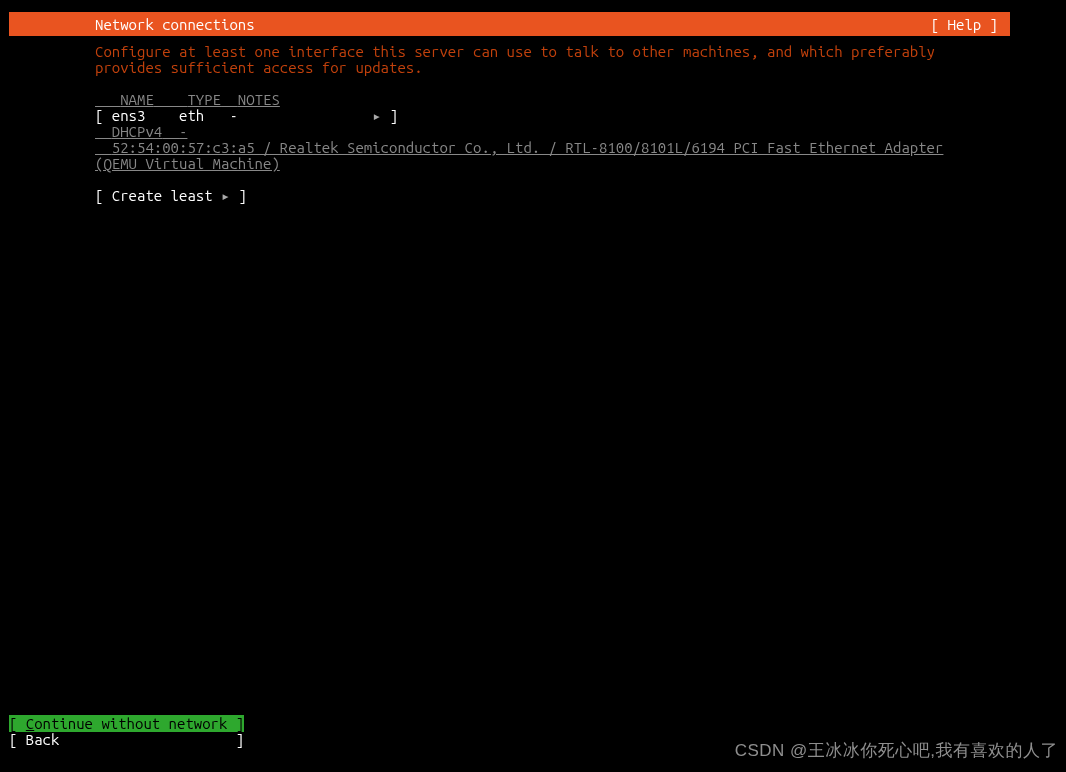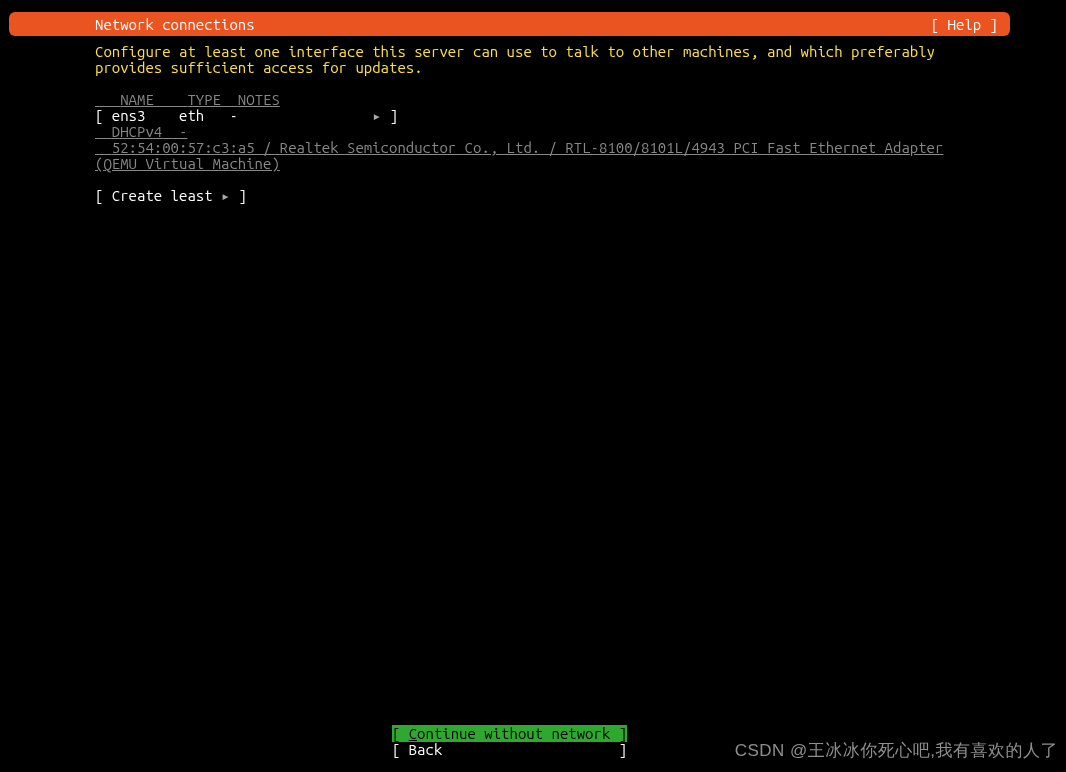--- a/index.html
+++ b/index.html
@@ -28,54 +28,52 @@
       flex-direction: column;
     }
     .header-bar {
       background: #e95420;
       height: 24px;
       display: flex;
       justify-content: space-between;
       align-items: center;
       padding: 0 12px 0 86px;
       color: #fff;
-      border-radius: 6px;
     }
     .content {
       flex: 1;
       padding: 8px 0 0 86px;
       white-space: pre;
       line-height: 16px;
       color: #fff;
     }
     .desc-line {
-      color: #fde047;
+      color: #c2410c;
     }
     .grey {
       color: #888;
       text-decoration: underline;
     }
     .white {
       color: #fff;
     }
     .iface-row {
       display: inline;
       margin-top: 44px;
     }
     .triangle {
       color: #aaa;
     }
     .bottom-buttons {
       position: absolute;
-      bottom: 6px;
+      bottom: 16px;
       left: 0;
       width: 100%;
       display: flex;
       flex-direction: column;
-      align-items: center;
       line-height: 16px;
       margin-top: 40px;
     }
     .btn-row {
       white-space: pre;
     }
     .btn-selected {
       background: #2ea82e;
       color: #000;
     }
@@ -107,21 +105,21 @@
     <span>Network connections</span>
     <span class="help-link">[ Help ]</span>
   </div>
 
   <div class="content"><span class="desc-line">Configure at least one interface this server can use to talk to other machines, and which preferably</span>
 <span class="desc-line">provides sufficient access for updates.</span>
 
 <span class="grey">   <span>NAME</span>    <span>TYPE</span>  <span>NOTES</span></span>
 <span class="iface-row"><span class="white">[ </span><span class="white">ens3</span>    <span class="white">eth</span>   <span class="white">-</span>                <span class="triangle">▸</span><span class="white"> ]</span></span>
 <span class="grey">  <span>DHCPv4</span>  <span>-</span></span>
-<span class="grey">  <span>52:54:00:57:c3:a5 / Realtek Semiconductor Co., Ltd. / RTL-8100/8101L/4943 PCI Fast Ethernet Adapter</span></span>
+<span class="grey">  <span>52:54:00:57:c3:a5 / Realtek Semiconductor Co., Ltd. / RTL-8100/8101L/6194 PCI Fast Ethernet Adapter</span></span>
 <span class="grey">(QEMU Virtual Machine)</span>
 
 <span><span class="white">[ </span><span class="white">Create least</span> <span class="triangle">▸</span><span class="white"> ]</span></span></div>
 
   <div class="bottom-buttons">
     <div class="btn-row"><span class="btn-selected"><span>[ </span><span class="underline">C</span><span>ontinue without network</span><span> ]</span></span></div>
     <div class="btn-row"><span>[ </span><span>Back</span><span>                     ]</span></div>
   </div>
 </div>
 

